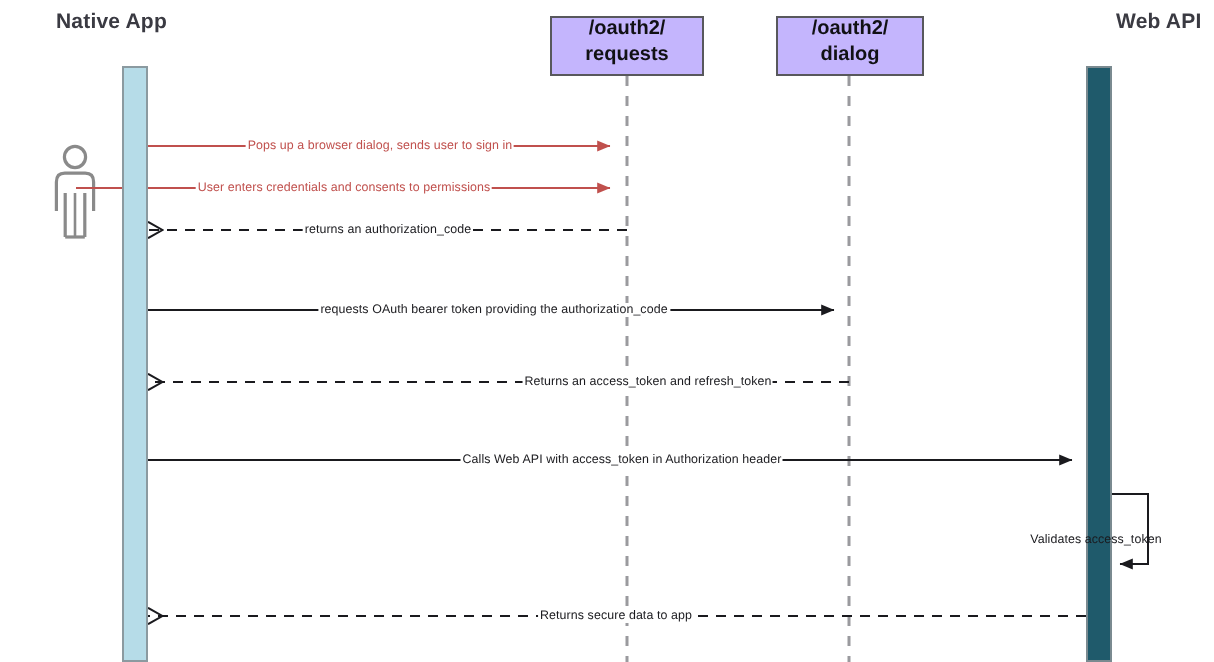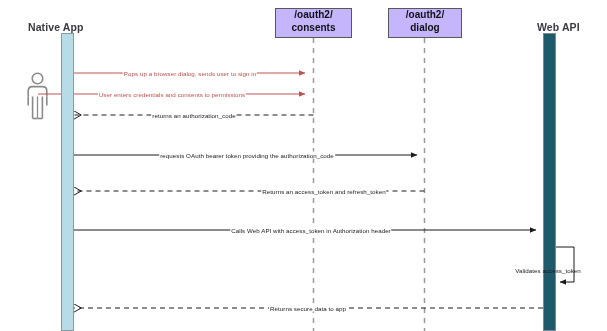--- a/index.html
+++ b/index.html
@@ -24,21 +24,20 @@
   .label {
     position: absolute;
     white-space: nowrap;
     color: #3f3f46;
   }
   .participant-title {
     font-size: 10.5px;
     font-weight: 600;
     color: #3a3a42;
     letter-spacing: 0.1px;
-    margin-top: 16px;
   }
   .box-participant {
     position: absolute;
     box-sizing: border-box;
     border: 1.2px solid #58585c;
     background: #c4b5fd;
     display: flex;
     flex-direction: column;
     align-items: center;
     justify-content: flex-start;
@@ -141,25 +140,25 @@
   </g>
 
   <g>
     <line x1="543" y1="308" x2="74" y2="308" stroke="#1a1a1e" stroke-width="1" stroke-dasharray="5,4" marker-end="url(#openArrowDark)"></line>
   </g>
 
 </svg>
 
 <div class="label participant-title" style="left:28px; top:5px;">Native App</div>
 
-<div class="label participant-title" style="left:537px; top:5px;text-align:right;">Web API</div>
+<div class="label participant-title" style="left:558px; top:5px;text-align:right;">Web API</div>
 
 <div class="box-participant" style="left:275px; top:8px; width:77px; height:30px;">
   <span class="ln">/oauth2/</span>
-  <span class="ln">consents</span>
+  <span class="ln">requests</span>
 </div>
 
 <div class="box-participant" style="left:388px; top:8px; width:74px; height:30px;">
   <span class="ln">/oauth2/</span>
   <span class="ln">dialog</span>
 </div>
 
 <div class="lifeline-bar bar-app" style="left:61px; top:33px; width:13px; height:298px;"></div>
 
 <div class="lifeline-bar bar-api" style="left:543px; top:33px; width:13px; height:298px;"></div>

